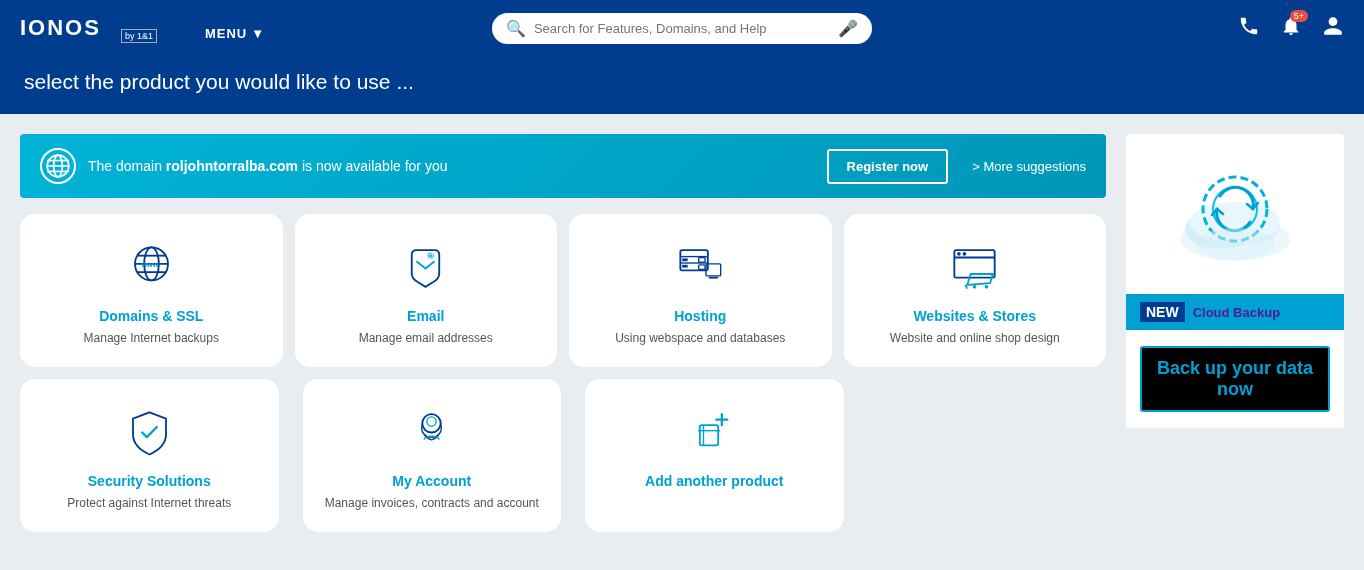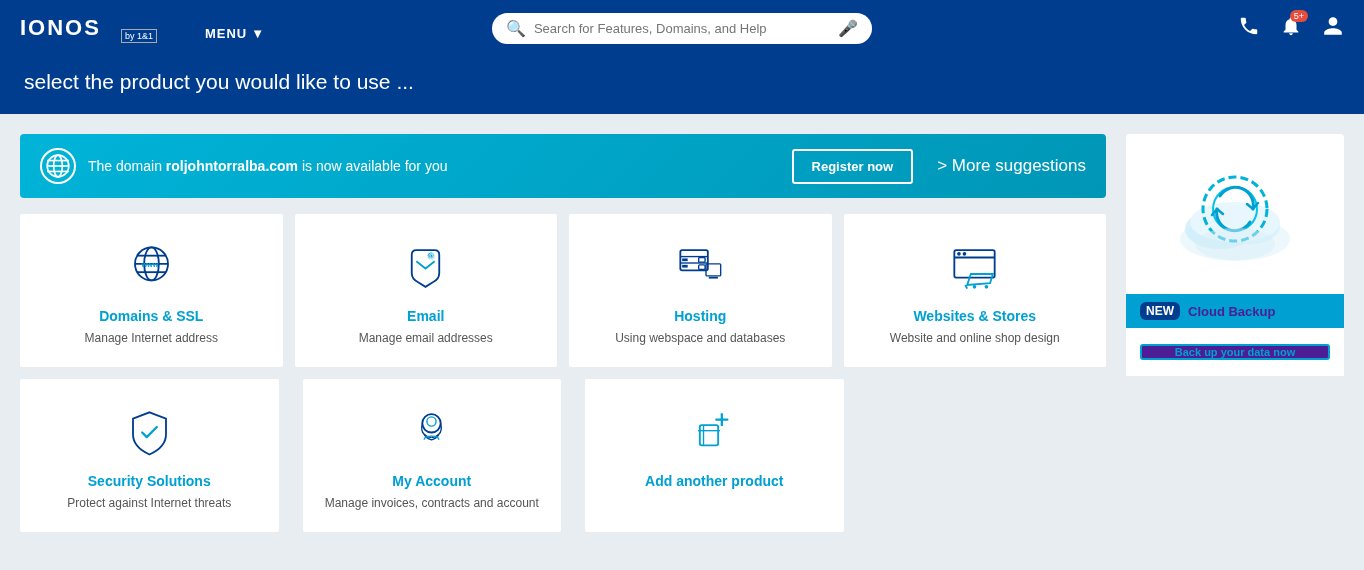--- a/index.html
+++ b/index.html
@@ -131,21 +131,21 @@
       color: white;
       padding: 8px 18px;
       border-radius: 3px;
       cursor: pointer;
       font-size: 13px;
       font-weight: bold;
       white-space: nowrap;
     }
     .more-suggestions {
       color: white;
-      font-size: 17px;
+      font-size: 13px;
       cursor: pointer;
       white-space: nowrap;
       margin-left: 12px;
     }
 
     
     .product-grid {
       display: grid;
       grid-template-columns: repeat(4, 1fr);
       gap: 12px;
@@ -153,21 +153,21 @@
     }
     .product-grid-bottom {
       display: grid;
       grid-template-columns: repeat(3, 1fr);
       gap: 24px;
       width: calc(75% + 9px);
     }
 
     .product-card {
       background: white;
-      border-radius: 2px;
+      border-radius: 15px;
       padding: 24px 16px 20px;
       display: flex;
       flex-direction: column;
       align-items: center;
       cursor: pointer;
       text-align: right;
       min-height: 140px;
     }
     .product-icon {
       width: 60px;
@@ -206,24 +206,24 @@
     .cloud-badge-row {
       background: #00a0d2;
       display: flex;
       align-items: center;
       gap: 8px;
       padding: 8px 14px;
     }
     .new-badge {
       background: #003d8f;
       color: white;
-      font-size: 12px;
+      font-size: 14px;
       font-weight: bold;
       padding: 2px 6px;
-      border-radius: 6px;
+      border-radius: 0;
     }
     .cloud-badge-text {
       color: #4c1d95;
       font-size: 13px;
       font-weight: bold;
     }
     .cloud-info {
       background: white;
       padding: 16px 14px;
     }
@@ -236,26 +236,27 @@
     }
     .cloud-info-desc {
       color: #555;
       font-size: 12px;
       line-height: 1.5;
       margin-bottom: 14px;
     }
     .backup-btn {
       display: block;
       width: 100%;
-      background: #4c1d95;
+      background: #000000;
       border: 2px solid #00a0d2;
       color: #00a0d2;
+      padding: 10px;
       border-radius: 3px;
       cursor: pointer;
-      font-size: 11px;
+      font-size: 18px;
       font-weight: bold;
       text-align: center;
     }
 
     
     svg { overflow: visible; }
   </style>
 </head>
 <body>
 
@@ -330,21 +331,21 @@
           <svg width="55" height="55" viewBox="0 0 60 60" fill="none">
             <circle cx="30" cy="25" r="18" stroke="#003d8f" stroke-width="2"></circle>
             <ellipse cx="30" cy="25" rx="8" ry="18" stroke="#003d8f" stroke-width="2"></ellipse>
             <line x1="12" y1="25" x2="48" y2="25" stroke="#003d8f" stroke-width="2"></line>
             <line x1="14" y1="16" x2="46" y2="16" stroke="#003d8f" stroke-width="2"></line>
             <line x1="14" y1="34" x2="46" y2="34" stroke="#003d8f" stroke-width="2"></line>
             <text x="19" y="28" font-size="8" fill="#00a0d2" font-weight="bold">www</text>
           </svg>
         </div>
         <div class="product-card-title">Domains &amp; SSL</div>
-        <div class="product-card-desc">Manage Internet address</div>
+        <div class="product-card-desc">Manage Internet backups</div>
       </div>
 
       <div class="product-card">
         <div class="product-icon">
           <svg width="55" height="55" viewBox="0 0 60 60" fill="none">
             <path d="M15 15 Q15 10 20 10 L40 10 Q45 10 45 15 L45 35 Q45 42 38 45 L30 50 L22 45 Q15 42 15 35 Z" stroke="#003d8f" stroke-width="2" fill="none"></path>
             <path d="M20 22 L30 30 L40 22" stroke="#00a0d2" stroke-width="2" fill="none"></path>
             <circle cx="36" cy="16" r="4" fill="#00a0d2" stroke="white" stroke-width="1"></circle>
             <text x="33" y="19" font-size="7" fill="white" font-weight="bold">@</text>
           </svg>

